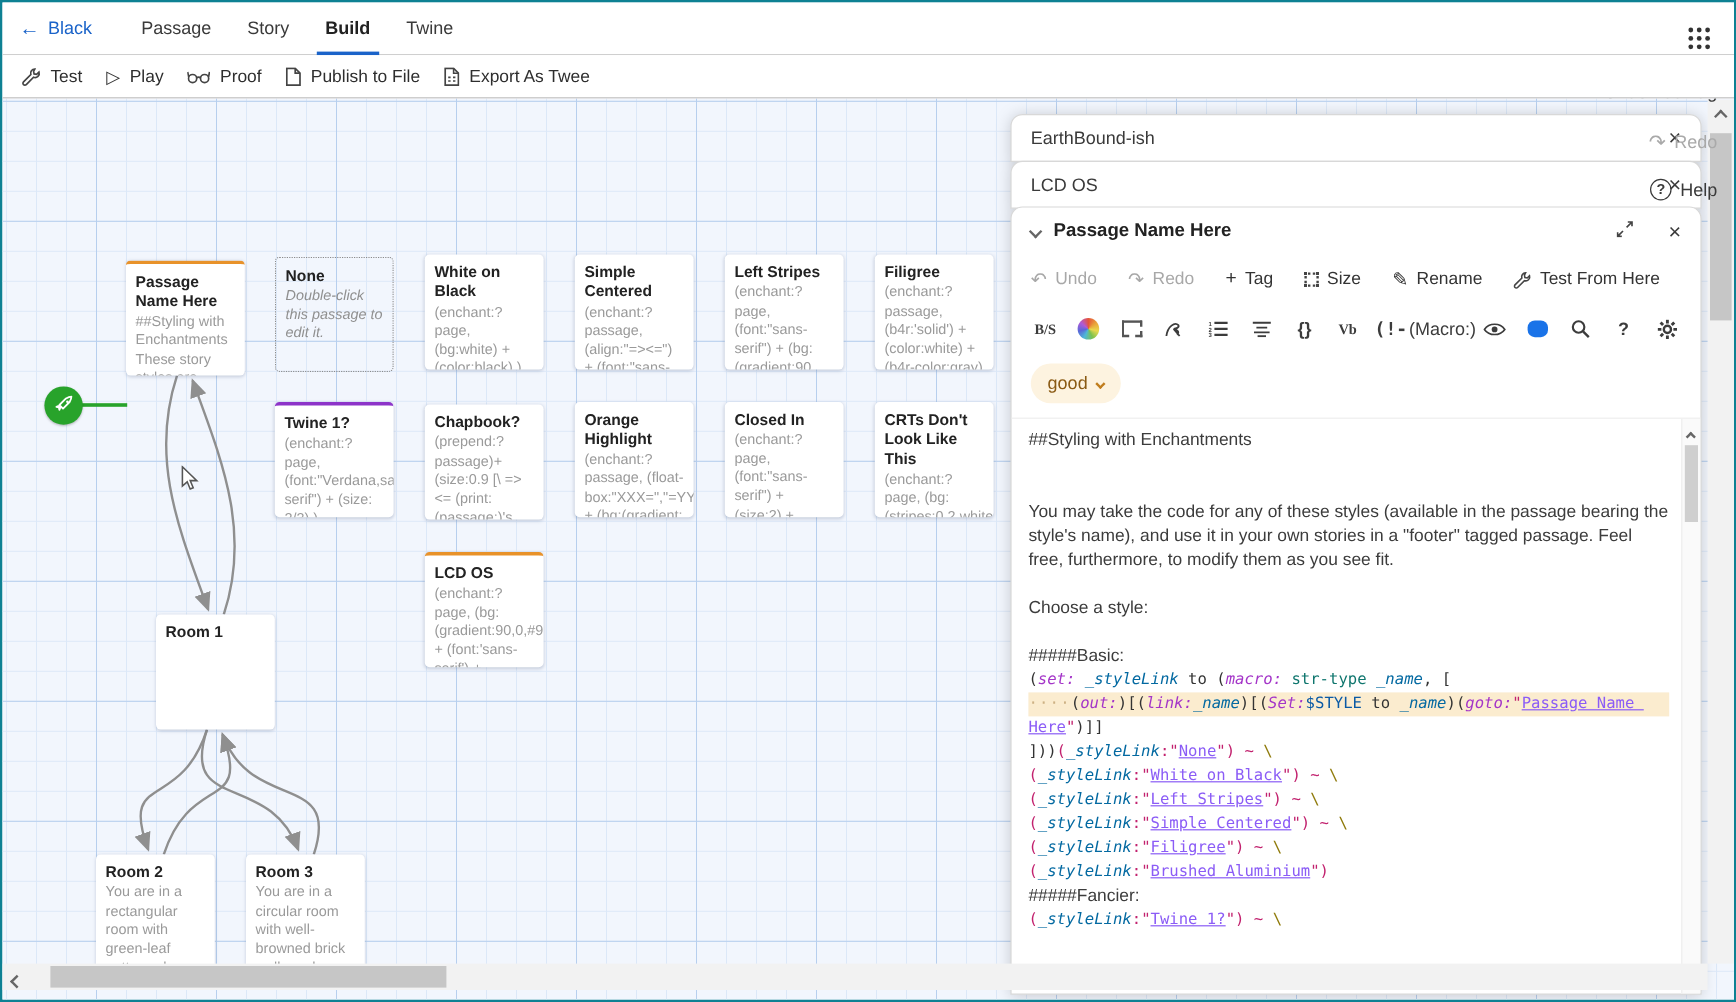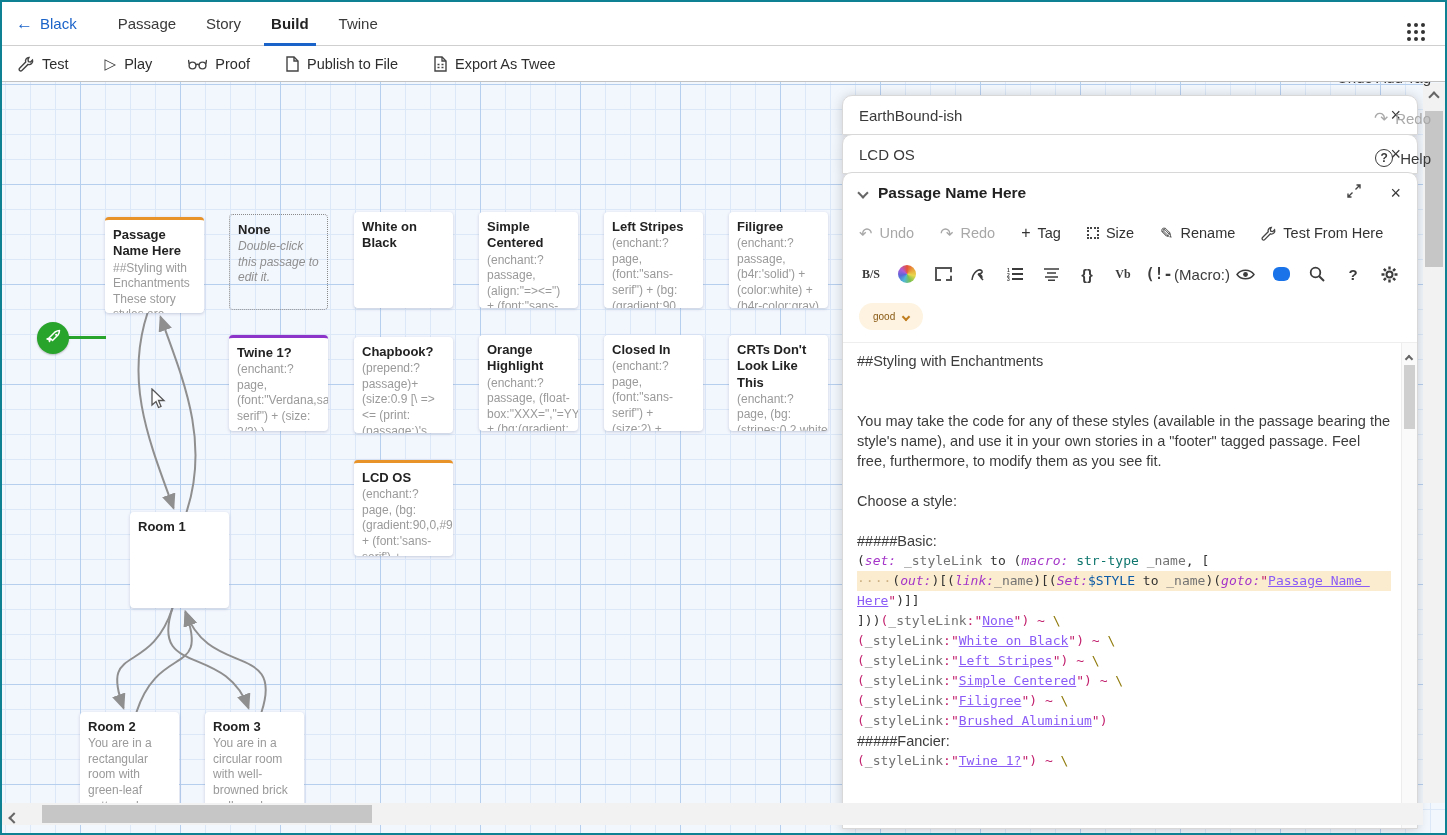--- a/index.html
+++ b/index.html
@@ -25,21 +25,21 @@
   .grid9 { display:grid; grid-template-columns:repeat(3,4px); grid-template-rows:repeat(3,4px); gap:3px; }
   .grid9 i { background:#333; border-radius:50%; }
   .nav-act { display:flex; align-items:center; gap:7px; }
   .nav-act .g { font-size:17px; }
   .nav-act.disabled { color:#a9a9a9; }
   .help-q { width:18px; height:18px; border:1.6px solid #3a3a3a; border-radius:50%; font-size:12px; font-weight:bold;
             display:flex; align-items:center; justify-content:center; }
 
   
   .buildbar { position:absolute; top:44px; left:0; right:0; height:36px; background:#fff;
-              border-bottom:1px solid #c2c2c2; display:flex; align-items:center; gap:36px; padding:0 16px; z-index:30;
+              border-bottom:1px solid #c2c2c2; display:flex; align-items:center; gap:20px; padding:0 16px; z-index:30;
               font-size:14.5px; color:#2e2e2e; }
   .bitem { display:flex; align-items:center; gap:8px; }
   .bitem svg { display:block; }
 
   
   .canvas { position:absolute; top:80px; left:0; right:0; bottom:0; background-color:#f2f6fd;
     background-image:
       linear-gradient(#b7cfee 1px, transparent 1px),
       linear-gradient(90deg,#b7cfee 1px, transparent 1px),
       linear-gradient(#dce8f8 1px, transparent 1px),
@@ -94,31 +94,31 @@
   .ic-bs { font-family:"Liberation Serif", serif; font-size:12px; }
   .ic-colors { width:18px; height:18px; border-radius:50%;
                background:conic-gradient(#e5533a,#e9a13b,#ead84d,#7cc24f,#4eb8d8,#5a67d8,#b15ad8,#e5533a); }
   .ic-box { width:17px; height:14px; border:2px dashed #555; border-left:2px solid #555; border-top:2px solid #555; }
   .ic-bubble { width:17px; height:14px; background:#1a73e8; border-radius:6px; position:relative; }
   .ic-bubble::after { content:""; position:absolute; left:3px; bottom:-4px; border:4px solid transparent; border-top-color:#1a73e8; }
   .ic-macro { font-weight:normal; font-size:15px; }
   .ic-comment { font-family:"DejaVu Sans Mono", monospace; font-weight:bold; }
   .tagrow { padding:8px 16px 12px; flex:none; }
   .tagpill { display:inline-flex; align-items:center; gap:8px; background:#fdf3e0; border-radius:999px;
-             padding:8px 14px; font-size:10px; color:#8a5a14; }
+             padding:8px 14px; font-size:15px; color:#8a5a14; }
   .tagpill .chev { width:6px; height:6px; border-color:#c07d1e; }
 
   
   .etext { position:relative; flex:1; overflow:hidden; border-top:1px solid #eee; }
   .elines { position:absolute; top:8px; left:14px; right:26px; bottom:0; font-size:14.5px; color:#3c3c3c; }
   .ln { line-height:20px; min-height:20px; white-space:pre-wrap; word-break:break-word; }
   .ln.code { font-family:"DejaVu Sans Mono", monospace; font-size:13px; }
   .ln.hl { background:#fbeccf; }
   .tk-m { color:#a435c8; font-style:italic; }
-  .tk-v { color:#737373; }
+  .tk-v { color:#0369a1; font-style:italic; }
   .tk-t { color:#0f766e; }
   .tk-g { color:#0b5aa5; }
   .tk-s { color:#8b5cf6; text-decoration:underline; }
   .tk-q { color:#c2216e; }
   .tk-x { color:#c2216e; }
   .tk-o { color:#8f7a0a; }
   .tk-p { color:#333; }
   .tk-w { color:#cdb184; letter-spacing:1px; }
   .tk-pl { color:#3c3c3c; }
   .tk-code { font-family:"DejaVu Sans Mono", monospace; font-size:12px; color:#8a8a8a; background:#ededed; padding:0 1px; }
@@ -232,20 +232,21 @@
       <div class="passage accent-orange" style="left: 103px; top: 135px;">
         <div class="ptitle">Passage Name Here</div>
         <div class="pbody">##Styling with Enchantments These story styles are coded</div>
       </div>
       <div class="passage empty" style="left: 227px; top: 132px;">
         <div class="ptitle">None</div>
         <div class="pbody">Double-click this passage to edit it.</div>
       </div>
       <div class="passage" style="left: 352px; top: 130px;">
         <div class="ptitle">White on Black</div>
+        <div class="pbody">(enchant:?page, (bg:white) + (color:black) )</div>
       </div>
       <div class="passage" style="left: 477px; top: 130px;">
         <div class="ptitle">Simple Centered</div>
         <div class="pbody">(enchant:? passage, (align:"=&gt;&lt;=") + (font:"sans-serif") +</div>
       </div>
       <div class="passage" style="left: 602px; top: 130px;">
         <div class="ptitle">Left Stripes</div>
         <div class="pbody">(enchant:?page, (font:"sans-serif") + (bg: (gradient:90, 0,purple,</div>
       </div>
       <div class="passage" style="left: 727px; top: 130px;">

